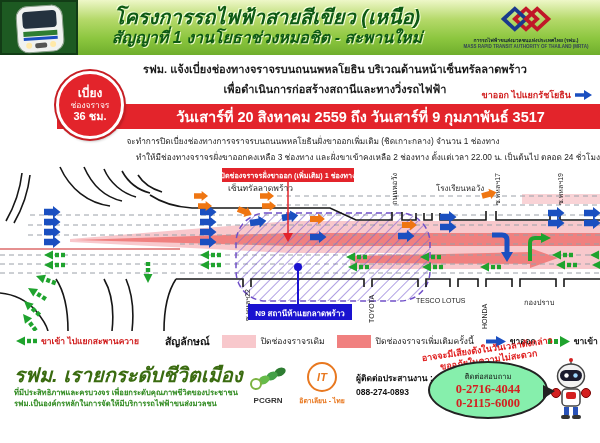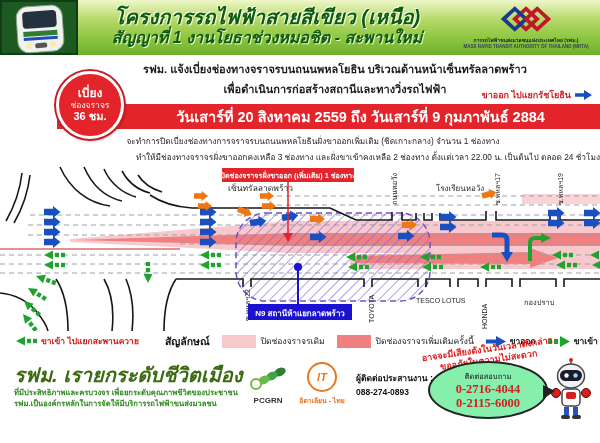--- a/index.html
+++ b/index.html
@@ -109,21 +109,21 @@
 
   <div class="badge">
     <b>เบี่ยง</b>
     <i>ช่องจราจร</i>
     <u>36 ชม.</u>
   </div>
 
   <div class="notice">
     <div class="n1">รฟม. แจ้งเบี่ยงช่องทางจราจรบนถนนพหลโยธิน บริเวณด้านหน้าเซ็นทรัลลาดพร้าว</div>
     <div class="n2">เพื่อดำเนินการก่อสร้างสถานีและทางวิ่งรถไฟฟ้า</div>
-    <div class="banner">วันเสาร์ที่ 20 สิงหาคม 2559 ถึง วันเสาร์ที่ 9 กุมภาพันธ์ 2884</div>
+    <div class="banner">วันเสาร์ที่ 20 สิงหาคม 2559 ถึง วันเสาร์ที่ 9 กุมภาพันธ์ 3517</div>
     <div class="d1">จะทำการปิดเบี่ยงช่องทางการจราจรบนถนนพหลโยธินฝั่งขาออกเพิ่มเติม (ชิดเกาะกลาง) จำนวน 1 ช่องทาง</div>
     <div class="d2">ทำให้มีช่องทางจราจรฝั่งขาออกคงเหลือ 3 ช่องทาง และฝั่งขาเข้าคงเหลือ 2 ช่องทาง ตั้งแต่เวลา 22.00 น. เป็นต้นไป ตลอด 24 ชั่วโมง</div>
   </div>
   <div class="dir-out">
     <span>ขาออก ไปแยกรัชโยธิน</span>
     <svg width="17" height="10" viewBox="0 0 17 10">
       <path d="M0,3.2 H9 V0 L17,5 L9,10 V6.8 H0 Z" fill="#1a4fc0"></path>
     </svg>
   </div>
 

